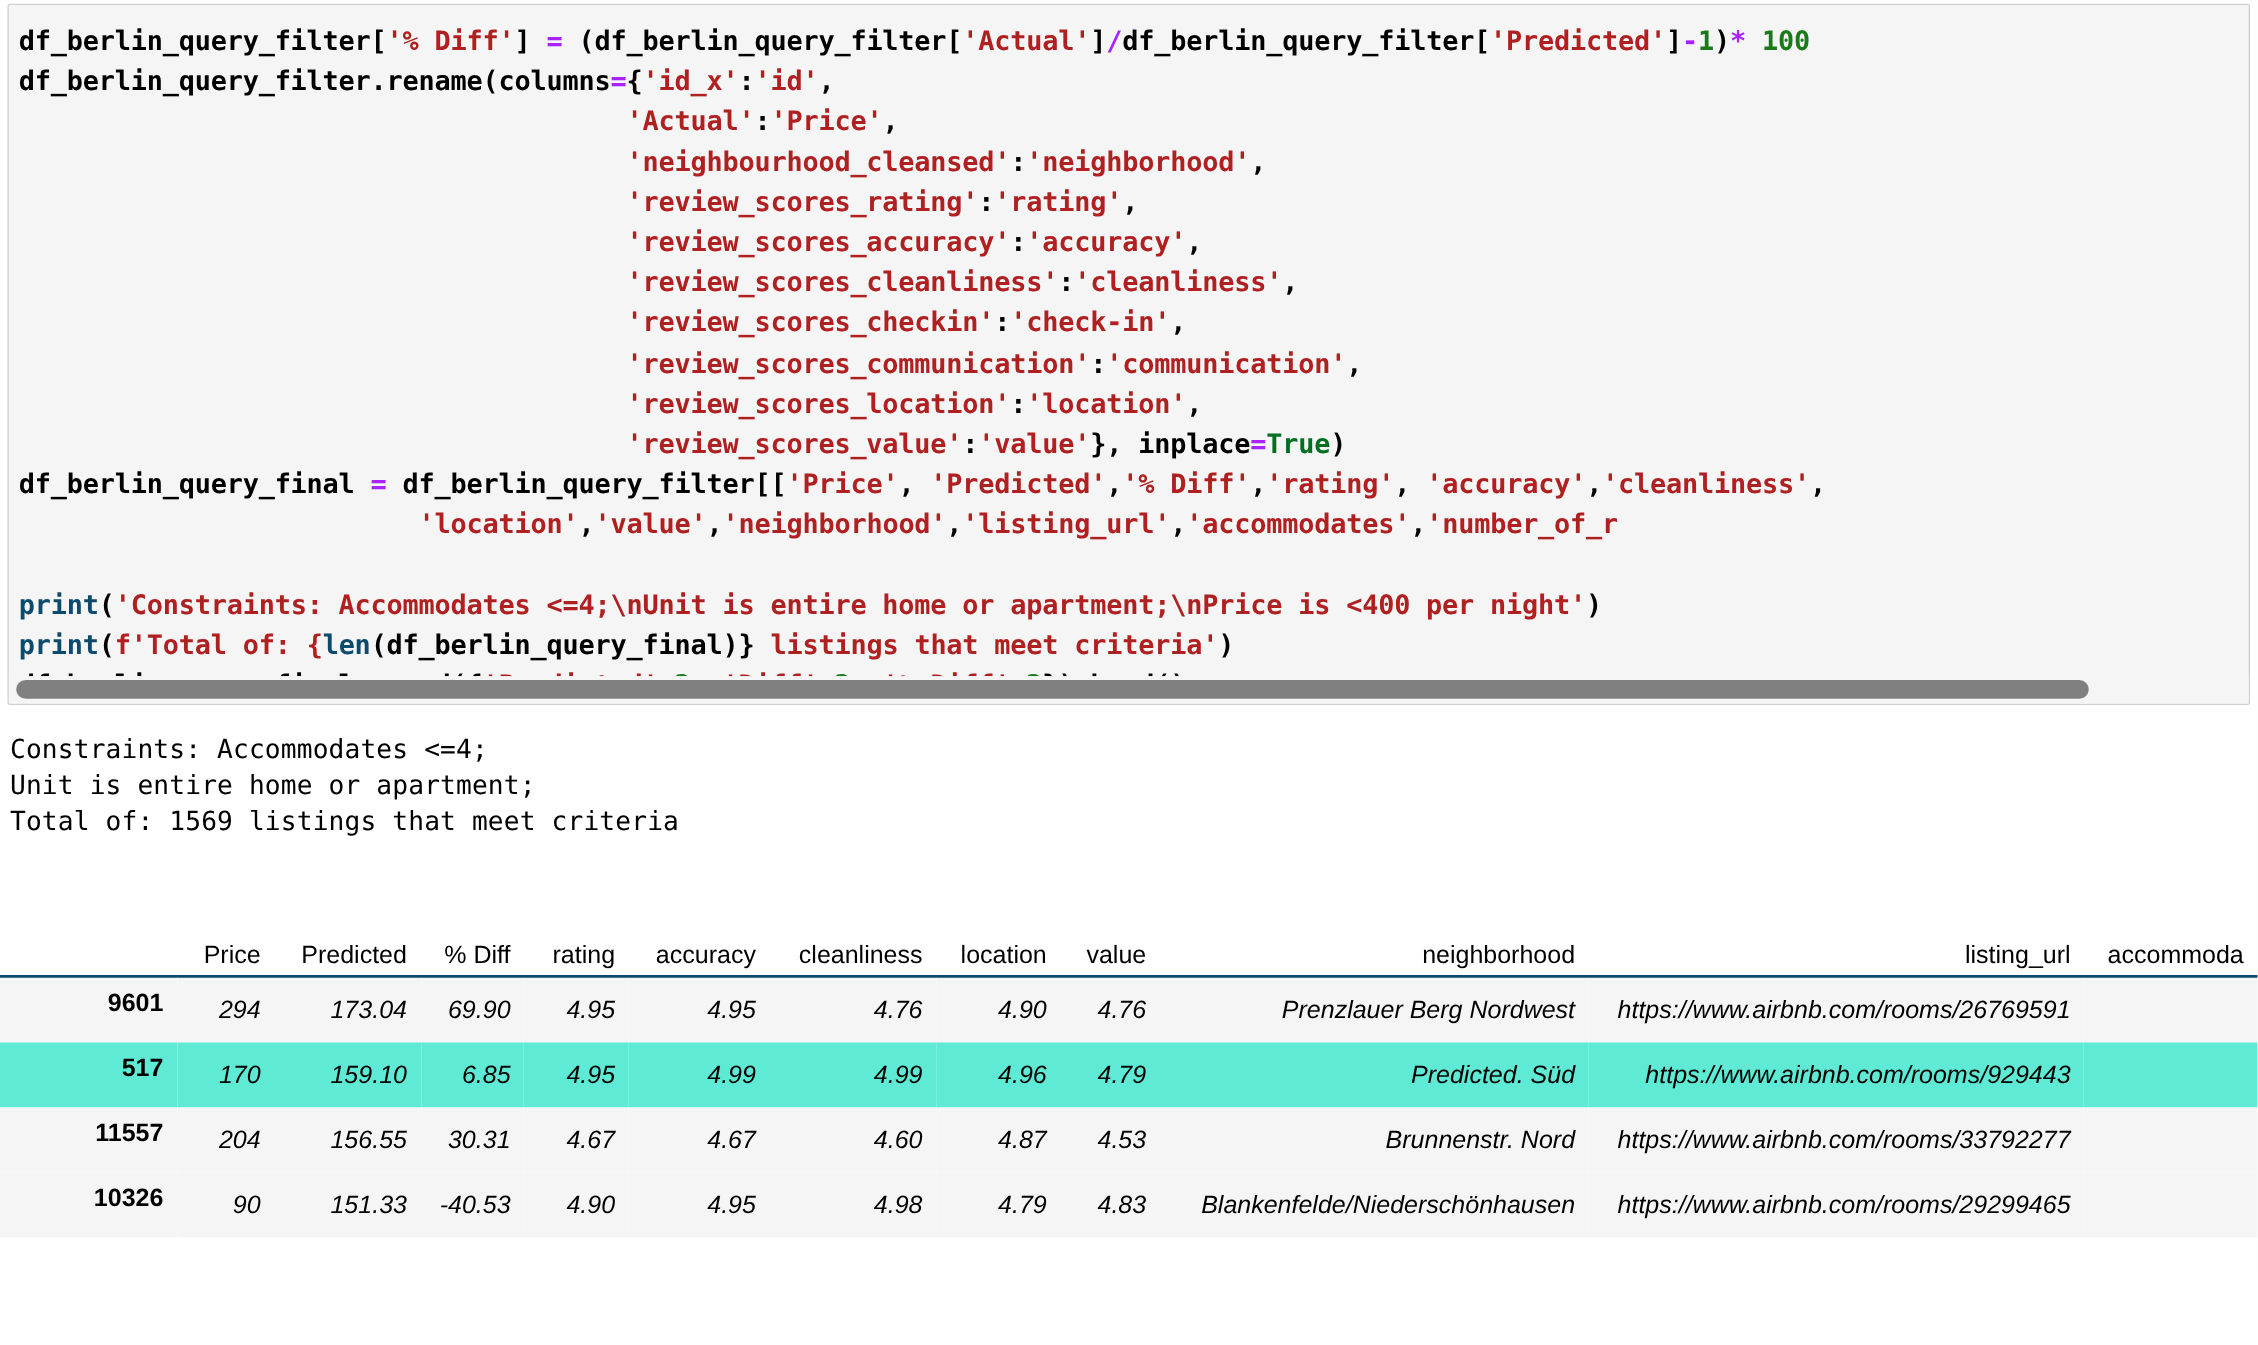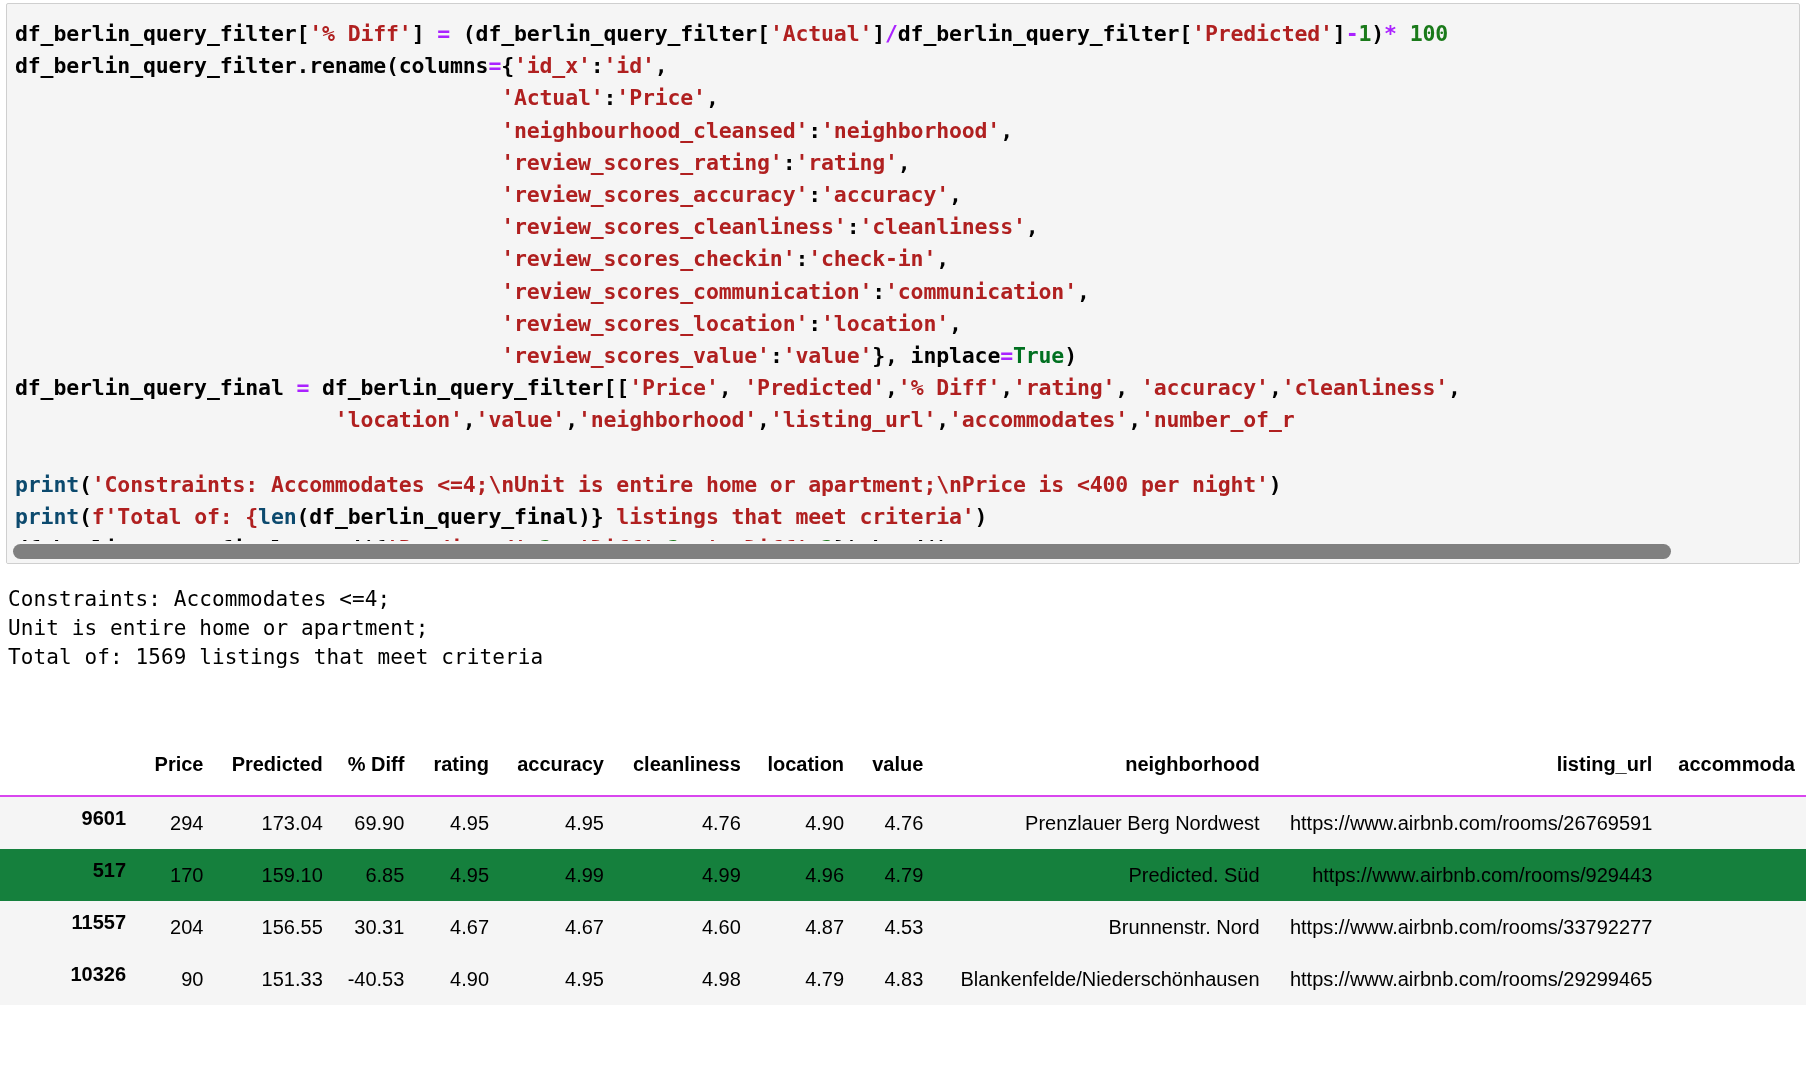--- a/index.html
+++ b/index.html
@@ -95,43 +95,44 @@
     overflow: hidden;
   }
   table.df {
     border-collapse: collapse;
     font-family: "Liberation Sans", sans-serif;
     font-size: 20px;
     color: #000000;
     table-layout: fixed;
   }
   table.df thead th {
-    font-weight: bold;
+    font-weight: normal;
     text-align: right;
     vertical-align: bottom;
-    padding: 0 11px 19px 11px;
-    border-bottom: 2px solid #d946ef;
+    padding: 0 11px 4px 11px;
+    border-bottom: 2px solid #0c4a6e;
     line-height: 24px;
     white-space: normal;
   }
   table.df tbody td {
     text-align: right;
     padding: 15px 11px;
     line-height: 22px;
     white-space: nowrap;
+    font-style: italic;
   }
   table.df tbody th.idx {
     text-align: right;
     font-weight: bold;
     padding: 4px 11px 15px 60px;
     line-height: 22px;
     white-space: nowrap;
   }
   table.df tbody tr.odd  { background: #f5f5f5; }
-  table.df tbody tr.even { background: #15803d; }
+  table.df tbody tr.even { background: #5eead4; }
 
   .w-idx    { width: 118px; }
   .w-price  { width: 88px; }
   .w-pred   { width: 128px; }
   .w-diff   { width: 74px; }
   .w-rating { width: 98px; }
   .w-acc    { width: 124px; }
   .w-clean  { width: 150px; }
   .w-loc    { width: 104px; }
   .w-val    { width: 88px; }

